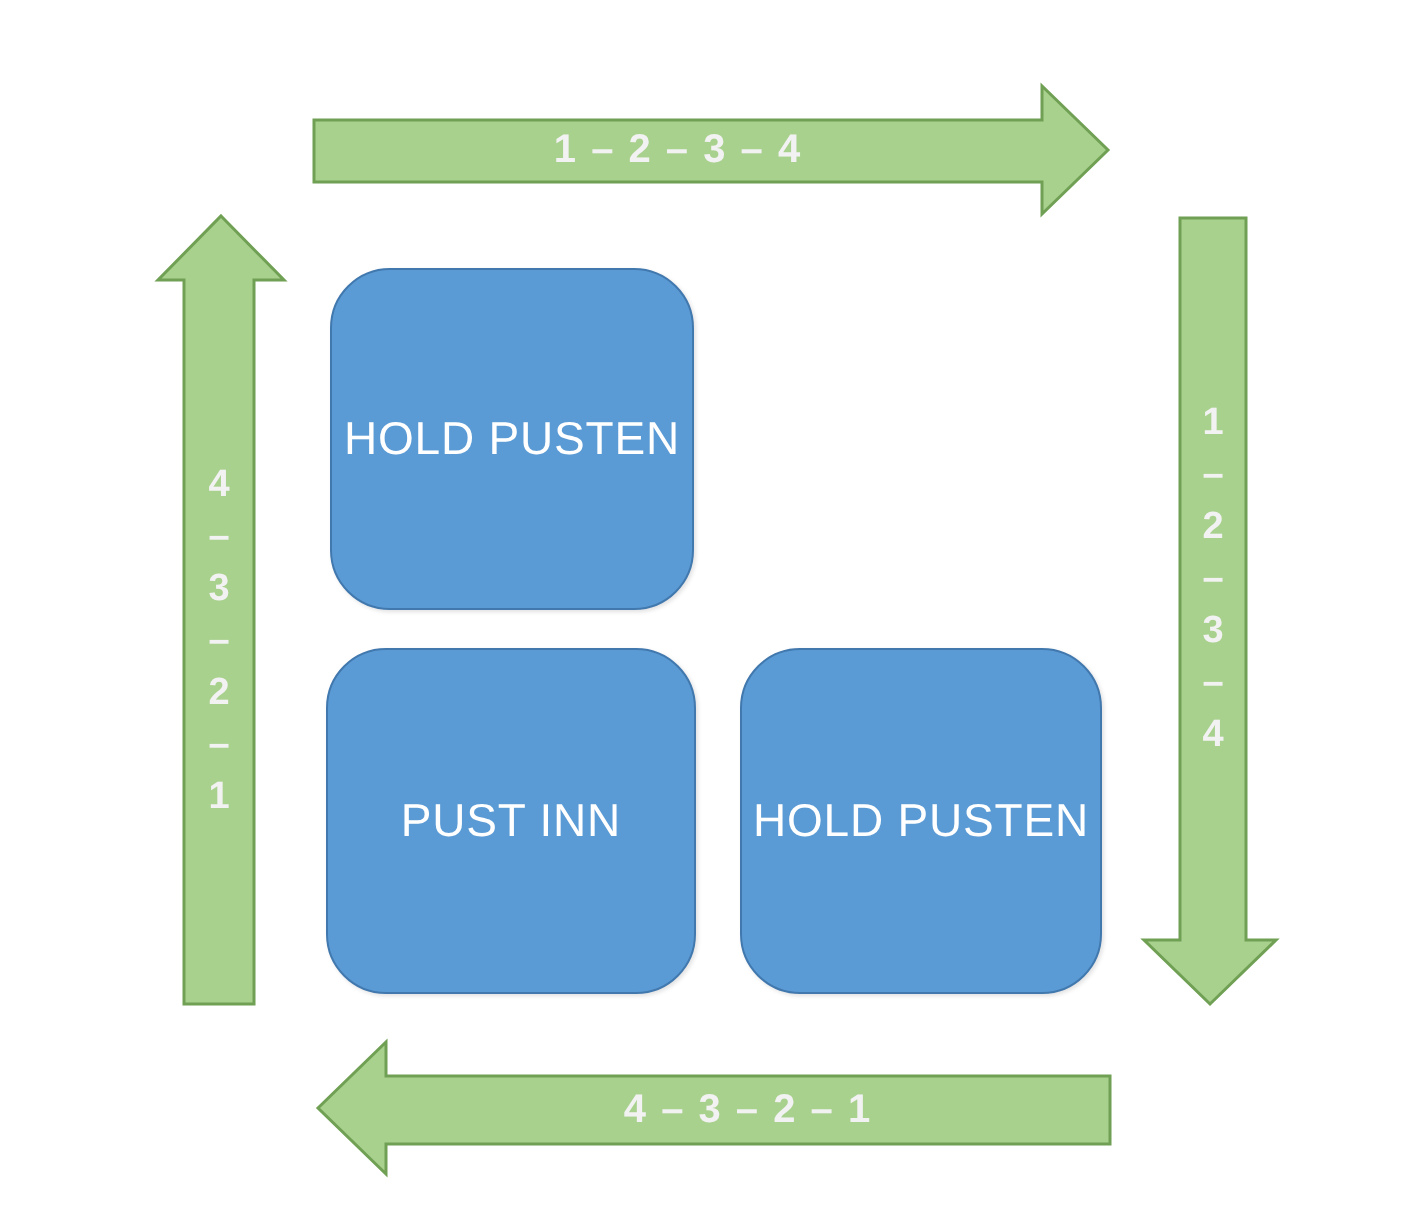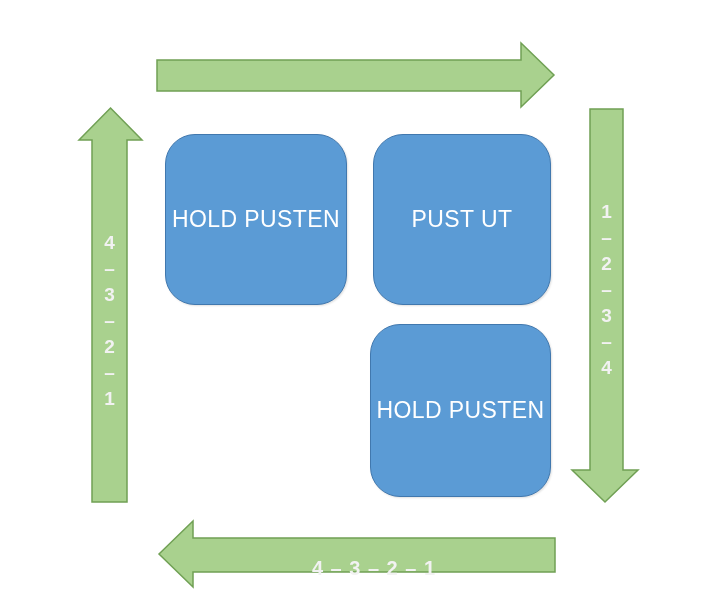--- a/index.html
+++ b/index.html
@@ -76,39 +76,40 @@
     white-space: nowrap;
   }
   
   .arrow-top    { left: 157px; top: 43px;  width: 397px; height: 64px; }
   .arrow-top .arrow-label    { left: 0; top: 17px; width: 364px; height: 31px; }
   
   .arrow-right  { left: 572px; top: 109px; width: 66px;  height: 393px; }
   .arrow-right .arrow-label  { left: 18px; top: 0; width: 33px; height: 361px; }
   
   .arrow-bottom { left: 159px; top: 521px; width: 396px; height: 66px; }
-  .arrow-bottom .arrow-label { left: 34px; top: 30px; width: 362px; height: 34px; }
+  .arrow-bottom .arrow-label { left: 34px; top: 17px; width: 362px; height: 34px; }
   
   .arrow-left   { left: 79px;  top: 108px; width: 63px;  height: 394px; }
   .arrow-left .arrow-label   { left: 13px; top: 32px; width: 35px; height: 362px; }
   
   .box-top-left     { left: 165px; top: 134px; width: 182px; height: 171px; }
   .box-top-right    { left: 373px; top: 134px; width: 178px; height: 171px; }
   .box-bottom-left  { left: 163px; top: 324px; width: 185px; height: 173px; }
   .box-bottom-right { left: 370px; top: 324px; width: 181px; height: 173px; }
 </style>
 </head>
 <body>
 
 <div class="canvas">
 
   <div class="arrow arrow-top">
     <svg width="397" height="64" viewBox="0 0 397 64">
       <polygon points="0,17 364,17 364,0 397,32 364,64 364,48 0,48"></polygon>
     </svg>
+    <div class="arrow-label">1 – 2 – 3 – 4</div>
   </div>
 
   <div class="arrow arrow-right">
     <svg width="66" height="393" viewBox="0 0 66 393">
       <polygon points="18,0 51,0 51,361 66,361 33,393 0,361 18,361"></polygon>
     </svg>
     <div class="arrow-label vertical">
       <span>1</span>
       <span>–</span>
       <span>2</span>
@@ -138,22 +139,22 @@
       <span>2</span>
       <span>–</span>
       <span>1</span>
     </div>
   </div>
 
   <div class="breath-box box-top-left">
     <span class="box-label">HOLD PUSTEN</span>
   </div>
 
-  <div class="breath-box box-top-right">
-    <span class="box-label">PUST UT</span>
+
+  <div class="breath-box box-bottom-left">
+    <span class="box-label">PUST INN</span>
   </div>
-
 
   <div class="breath-box box-bottom-right">
     <span class="box-label">HOLD PUSTEN</span>
   </div>
 
 </div>
 
 </body></html>

